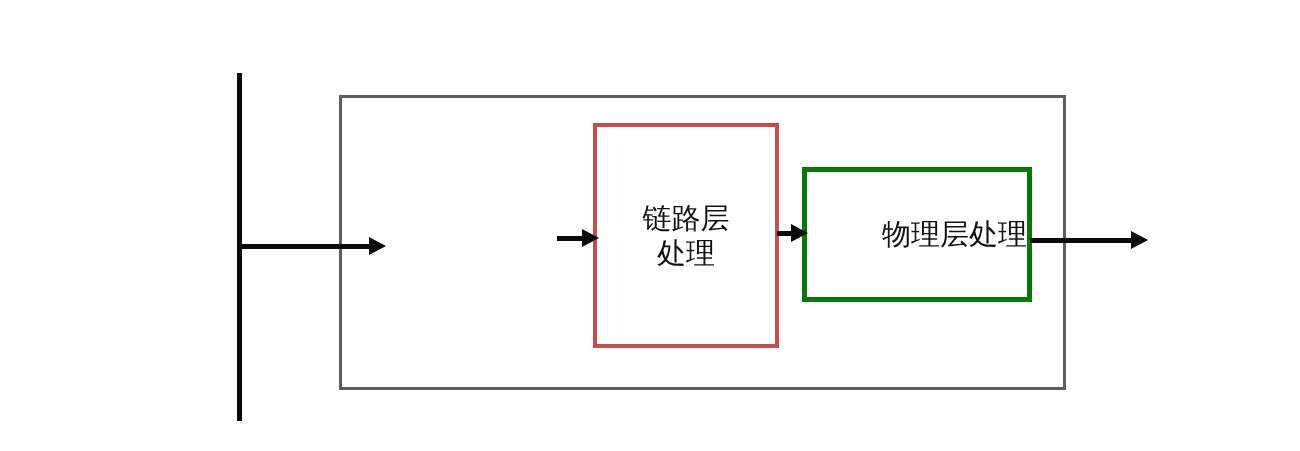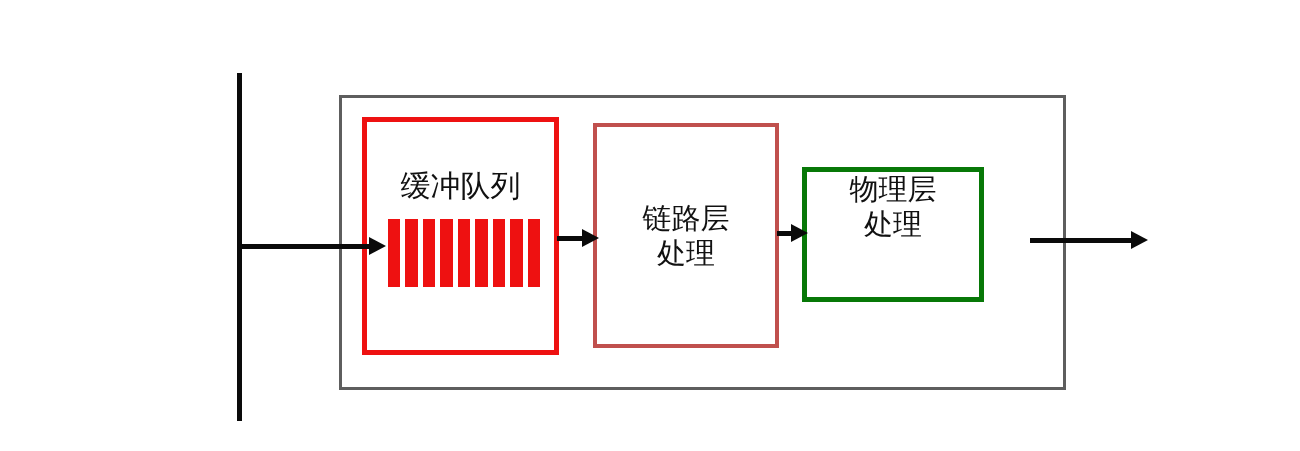--- a/index.html
+++ b/index.html
@@ -126,62 +126,48 @@
     flex-direction: column;
     align-items: center;
     justify-content: center;
     font-family: Liberation Serif, serif;
   }
   
   .phys-box {
     position: absolute;
     left: 802px;
     top: 167px;
-    width: 182px;
+    width: 230px;
     height: 135px;
     border: 5px solid var(--c-green, #077807);
     background: #fff;
     z-index: 2;
     display: flex;
-    flex-direction: column;
+    flex-direction: row;
     align-items: center;
-    justify-content: flex-start;
+    justify-content: flex-end;
   }
   .box-line {
     font-size: 29px;
     line-height: 35px;
     white-space: nowrap;
     text-align: center;
     color: var(--c-text, #111);
   }
 </style>
 </head>
 <body>
 
 <div class="canvas">
 
   <div class="vline"></div>
 
 
   <div class="outer-box"></div>
 
-  <div class="buffer-box">
-    <div class="buffer-title">缓冲队列</div>
-    <div class="bars">
-        <div class="bar"></div>
-        <div class="bar"></div>
-        <div class="bar"></div>
-        <div class="bar"></div>
-        <div class="bar"></div>
-        <div class="bar"></div>
-        <div class="bar"></div>
-        <div class="bar"></div>
-        <div class="bar"></div>
-      </div>
-  </div>
 
   <div class="link-box">
     <div class="box-line">链路层</div>
     <div class="box-line">处理</div>
   </div>
 
   <div class="phys-box">
     <div class="box-line">物理层</div>
     <div class="box-line">处理</div>
   </div>

